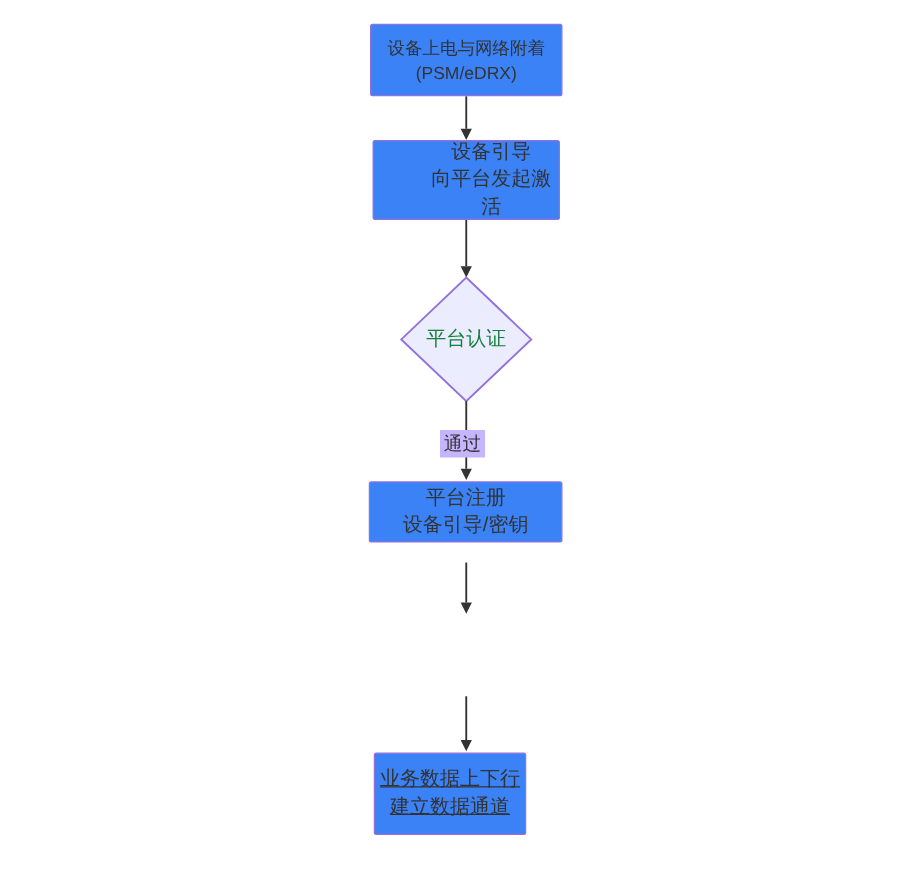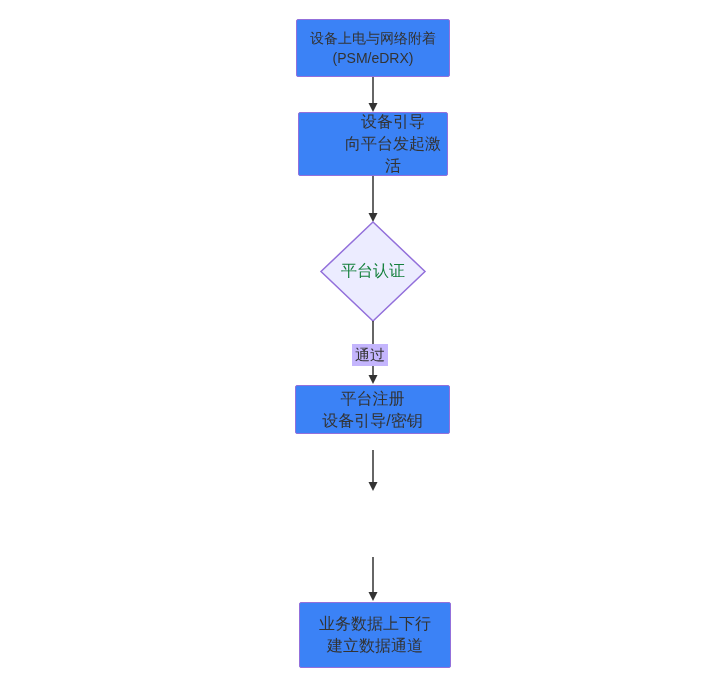--- a/index.html
+++ b/index.html
@@ -35,21 +35,21 @@
     justify-content: center;
     text-align: center;
     font-size: 16px;
     line-height: 22px;
     color: #333333;
   }
   .node.n1 { left: 296px; top: 19px;  width: 154px; height: 58px; font-size: 14px; line-height: 20px; }
   .node.n2 { left: 298px; top: 112px; width: 150px; height: 64px; padding-left: 40px; }
   .node.n3 { left: 295px; top: 385px; width: 155px; height: 49px; }
   .node.n4 { left: 297px; top: 492px; width: 152px; height: 65px; }
-  .node.n5 { left: 299px; top: 602px; width: 152px; height: 66px; }
+  .node.n5 { left: 299px; top: 602px; width: 122px; height: 66px; text-decoration: underline; }
   .diamond-label {
     position: absolute;
     left: 321px;
     top: 222px;
     width: 104px;
     height: 99px;
     display: flex;
     align-items: center;
     justify-content: center;
     font-size: 16px;

